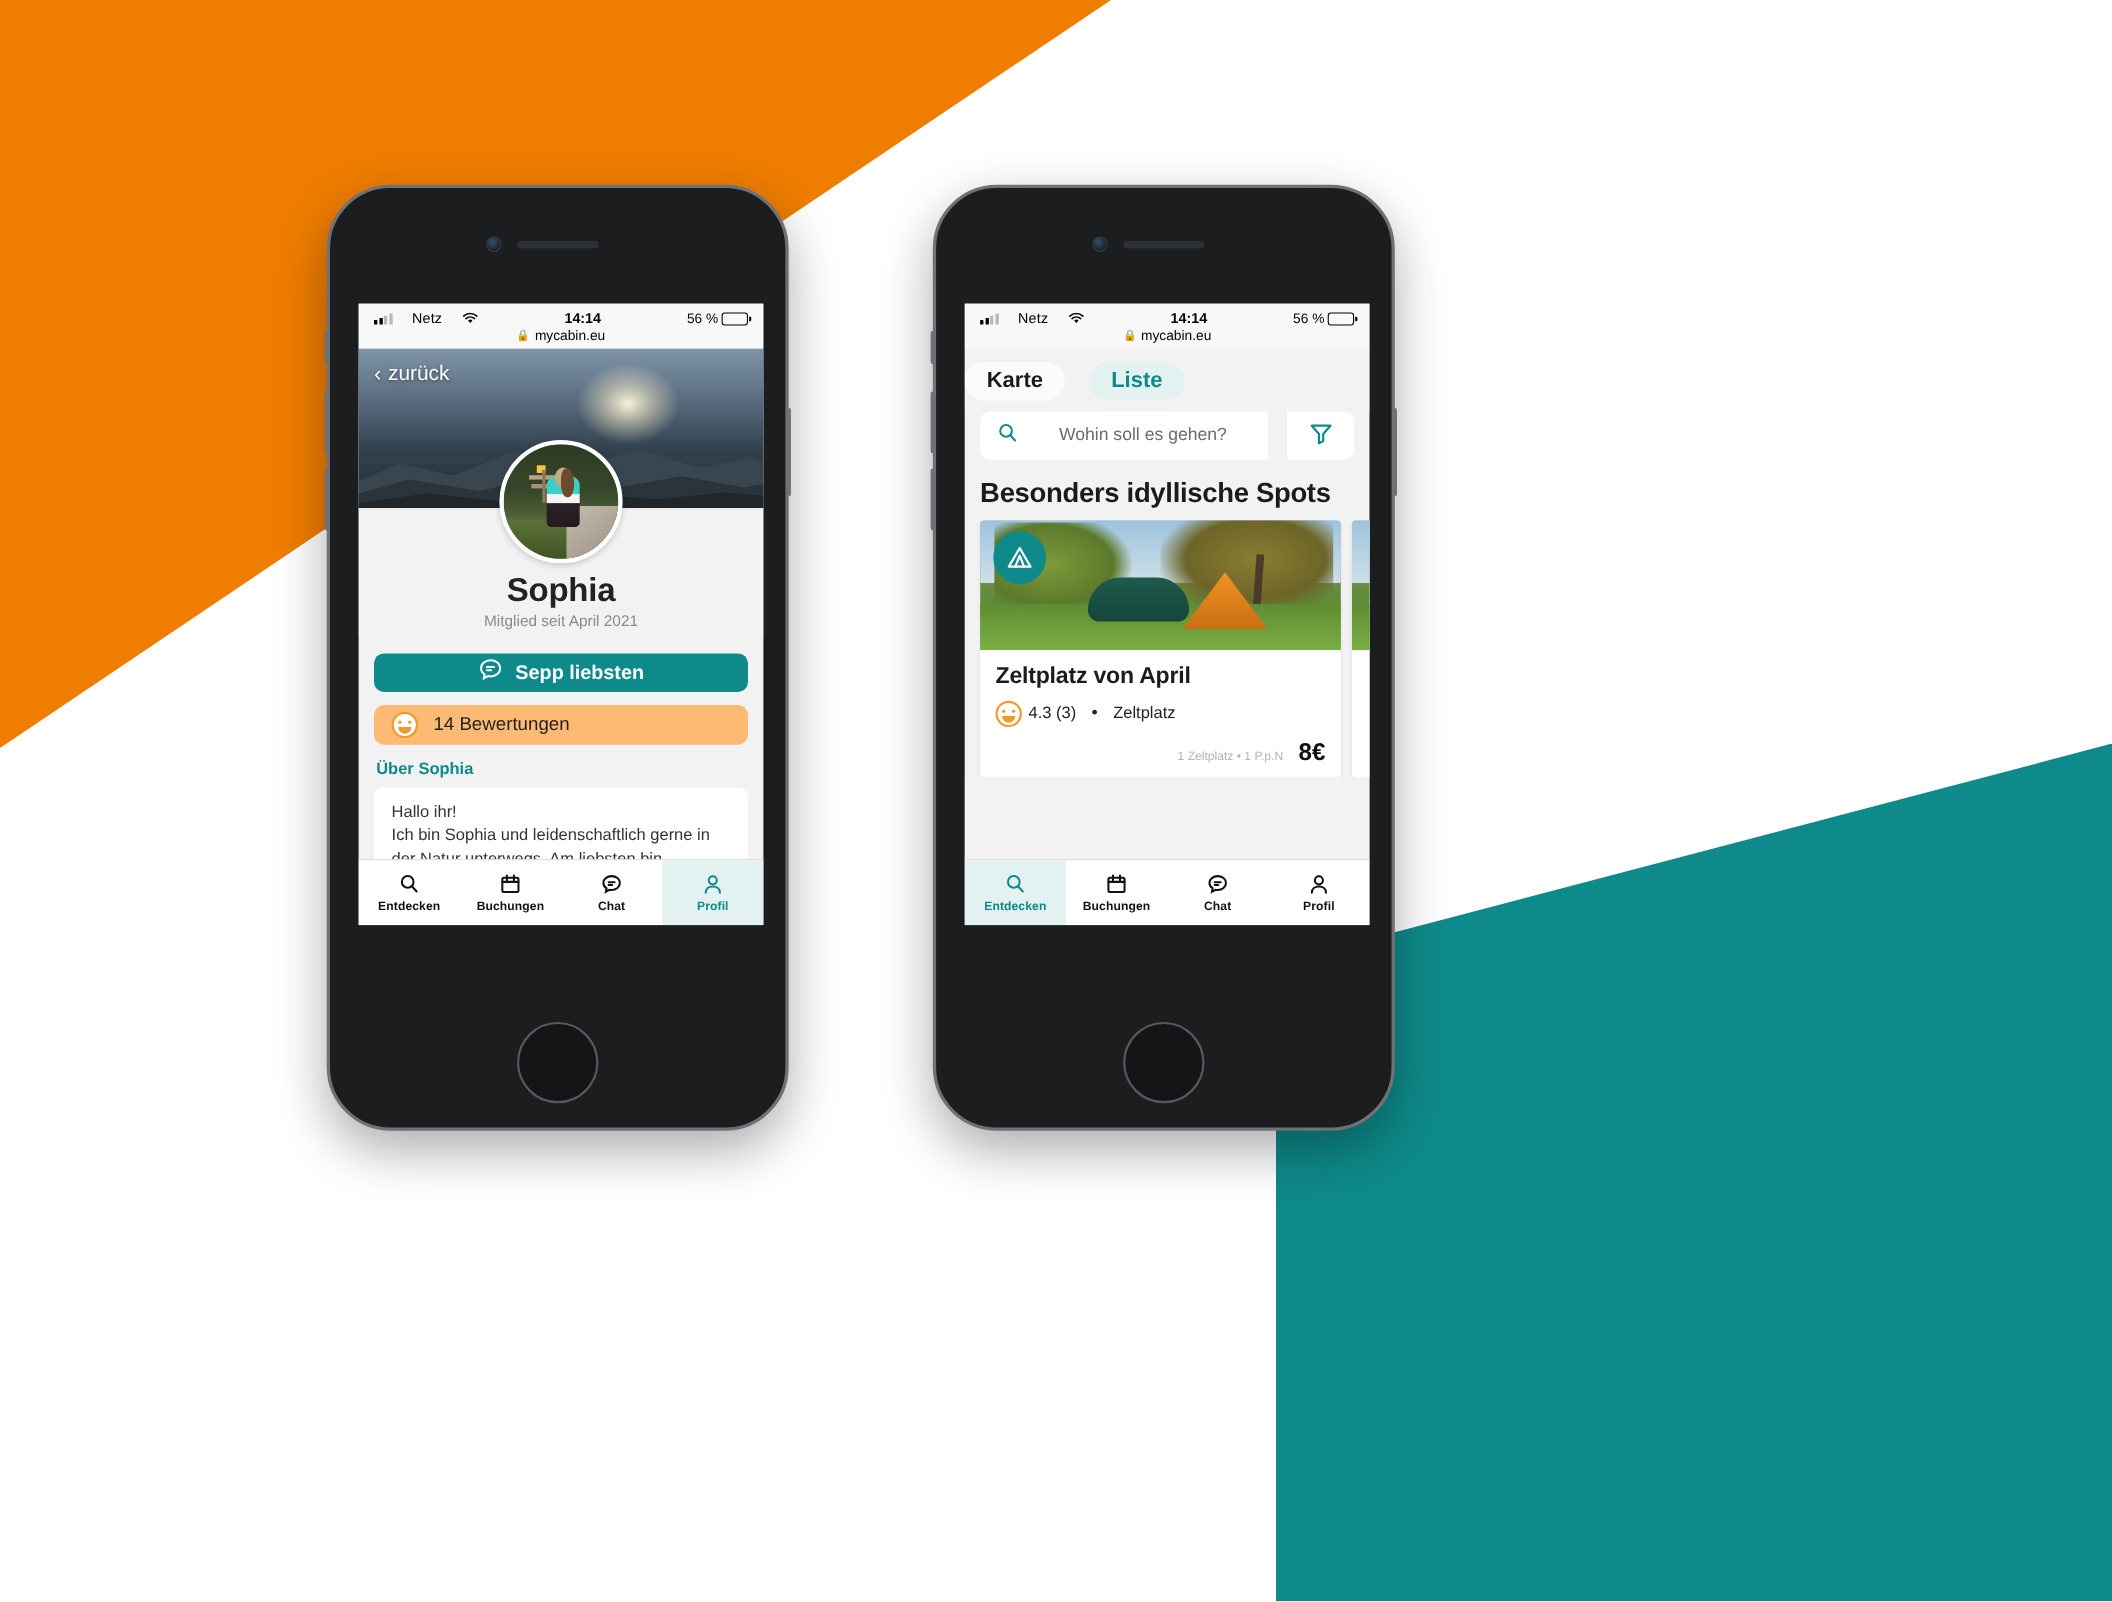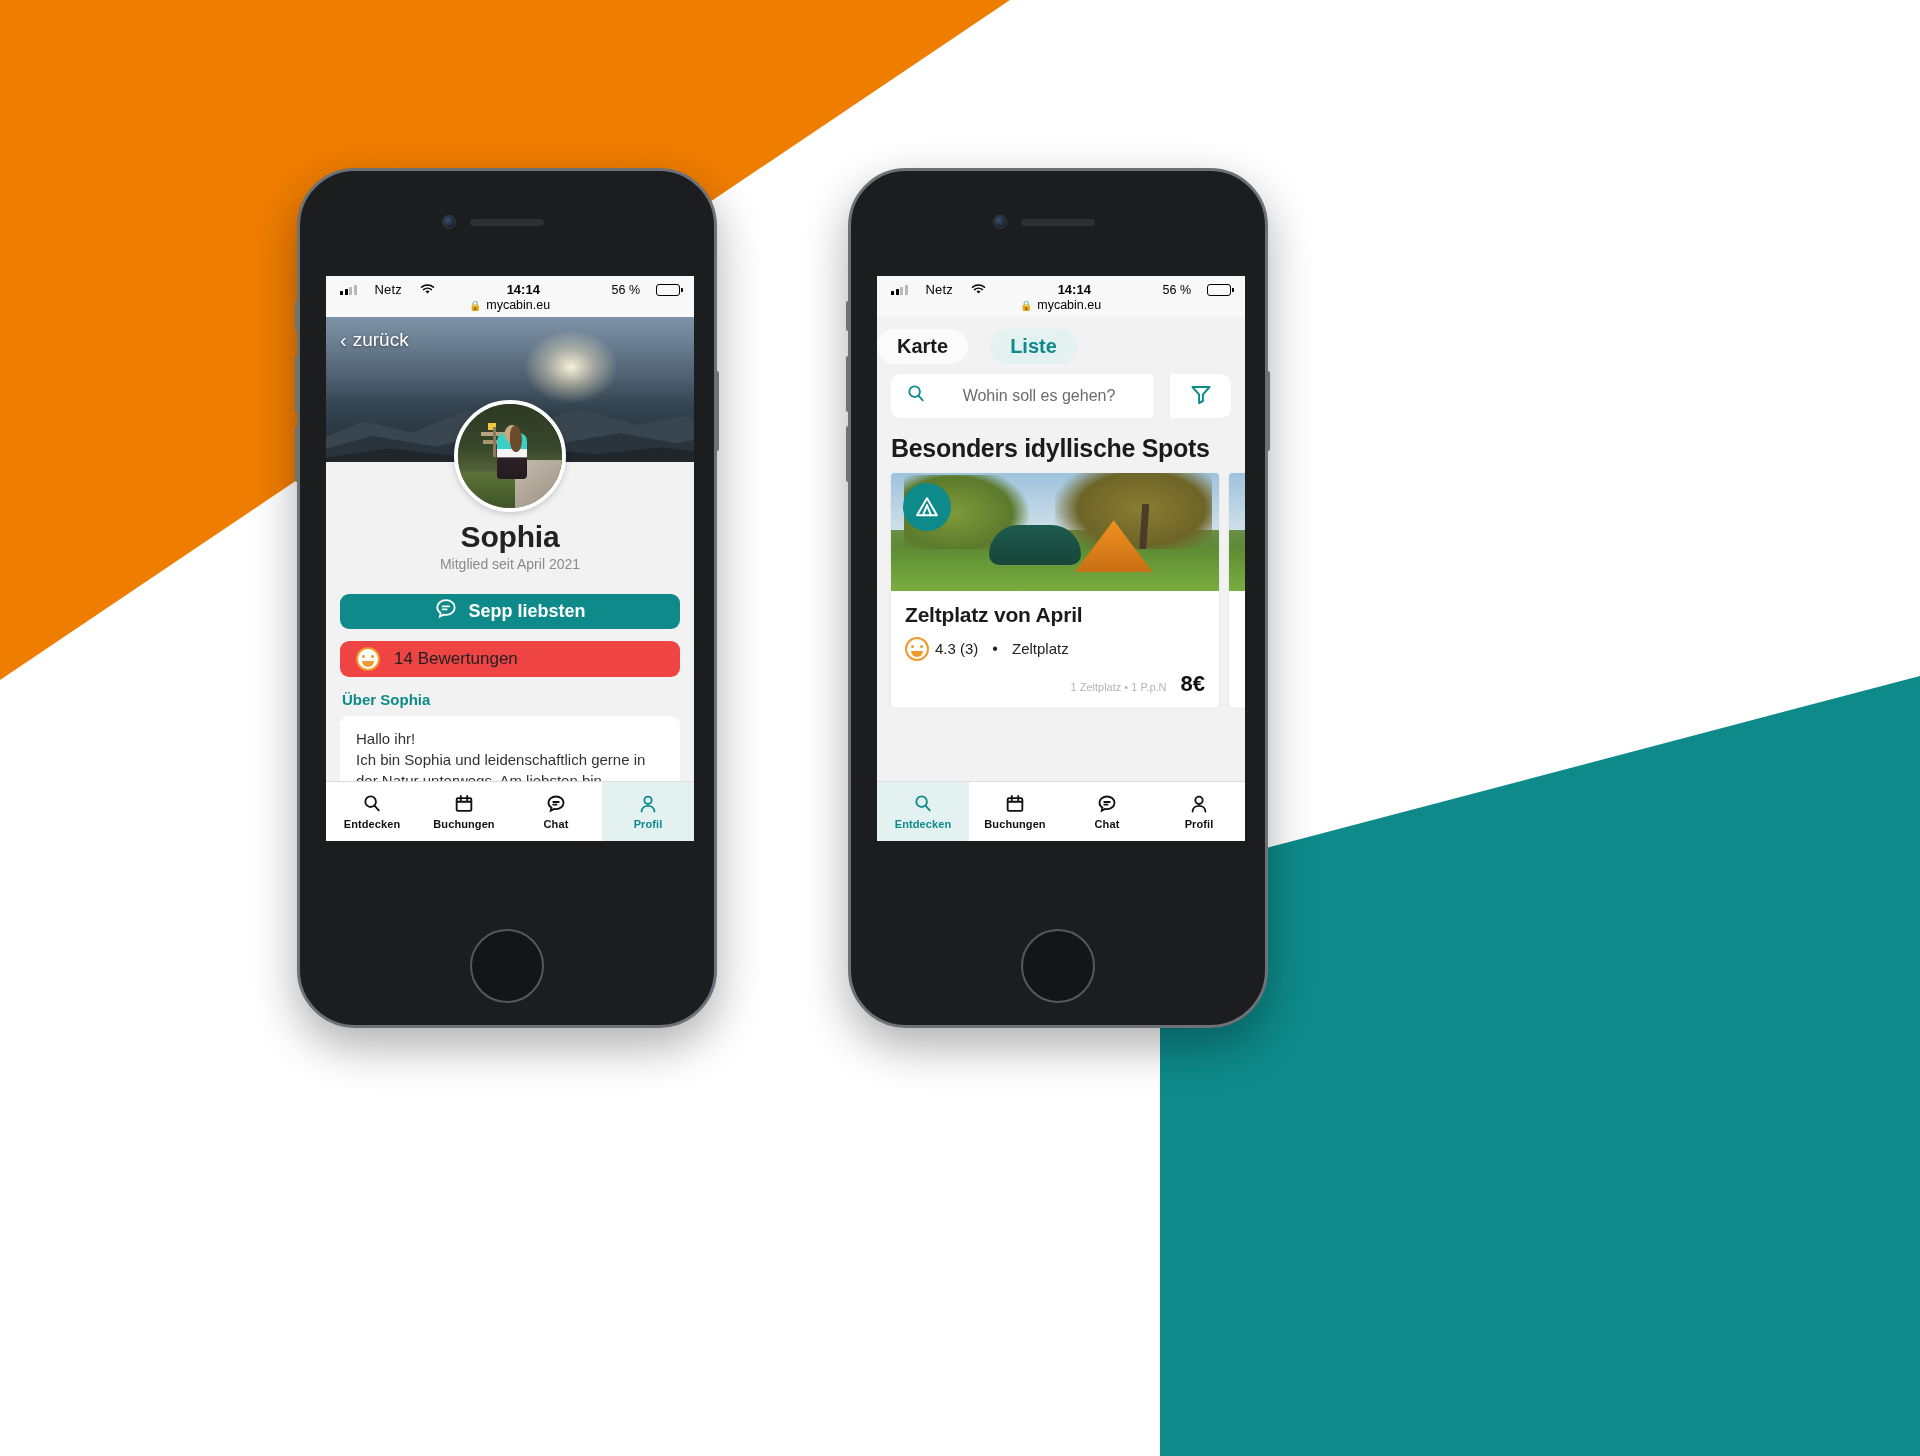--- a/index.html
+++ b/index.html
@@ -79,21 +79,21 @@
   }
   .status-left { display: flex; align-items: center; gap: 18px; }
   .bars { display: flex; align-items: flex-end; gap: 1.5px; height: 10px; }
   .bars i { width: 3px; background: #000; border-radius: .5px; display: block; }
   .bars i:nth-child(1){height:4px}
   .bars i:nth-child(2){height:6px}
   .bars i:nth-child(3){height:8px; background:#b8b8b8}
   .bars i:nth-child(4){height:10px; background:#b8b8b8}
   .carrier { font-size: 13px; font-weight: 400; letter-spacing: .2px; }
   .wifi svg { display: block; }
-  .status-right { display: flex; align-items: center; gap: 16px; }
+  .status-right { display: flex; align-items: center; gap: 3px; }
   .battery {
     width: 24px; height: 12px; border: 1.4px solid #000; border-radius: 3px;
     position: relative; padding: 1.4px;
   }
   .battery::after {
     content:''; position: absolute; right: -3.5px; top: 3.5px;
     width: 2px; height: 4px; background: #000; border-radius: 0 1px 1px 0;
   }
   .battery .fill { height: 100%; width: 56%; background: #000; border-radius: 1px; }
   .pct { font-size: 12.5px; font-weight: 400; }
@@ -181,21 +181,21 @@
   .profile-sub { font-size: 14px; color: #8a8a8a; margin-top: 2px; }
 
   .msg-btn {
     margin: 14px 14px 0; background: #0e8a8a; color: #fff;
     border: none; border-radius: 9px; height: 46px; width: calc(100% - 28px);
     display: flex; align-items: center; justify-content: center; gap: 10px;
     font-size: 18px; font-weight: bold; cursor: pointer;
     font-family: "Liberation Sans", sans-serif;
   }
   .reviews-card {
-    margin: 12px 14px 0; background: #ef4444; border-radius: 9px;
+    margin: 12px 14px 0; background: #fdba74; border-radius: 9px;
     height: 46px; display: flex; align-items: center; gap: 14px; padding: 0 16px;
     font-size: 17px; color: #222; cursor: pointer;
   }
   .emoji-face {
     width: 24px; height: 24px; border-radius: 50%;
     border: 2px solid #f09a2c; position: relative; flex: 0 0 auto;
     background: #fff;
   }
   .emoji-face::before {
     content:''; position:absolute; left:4px; top:6px; width:3px; height:3px;

